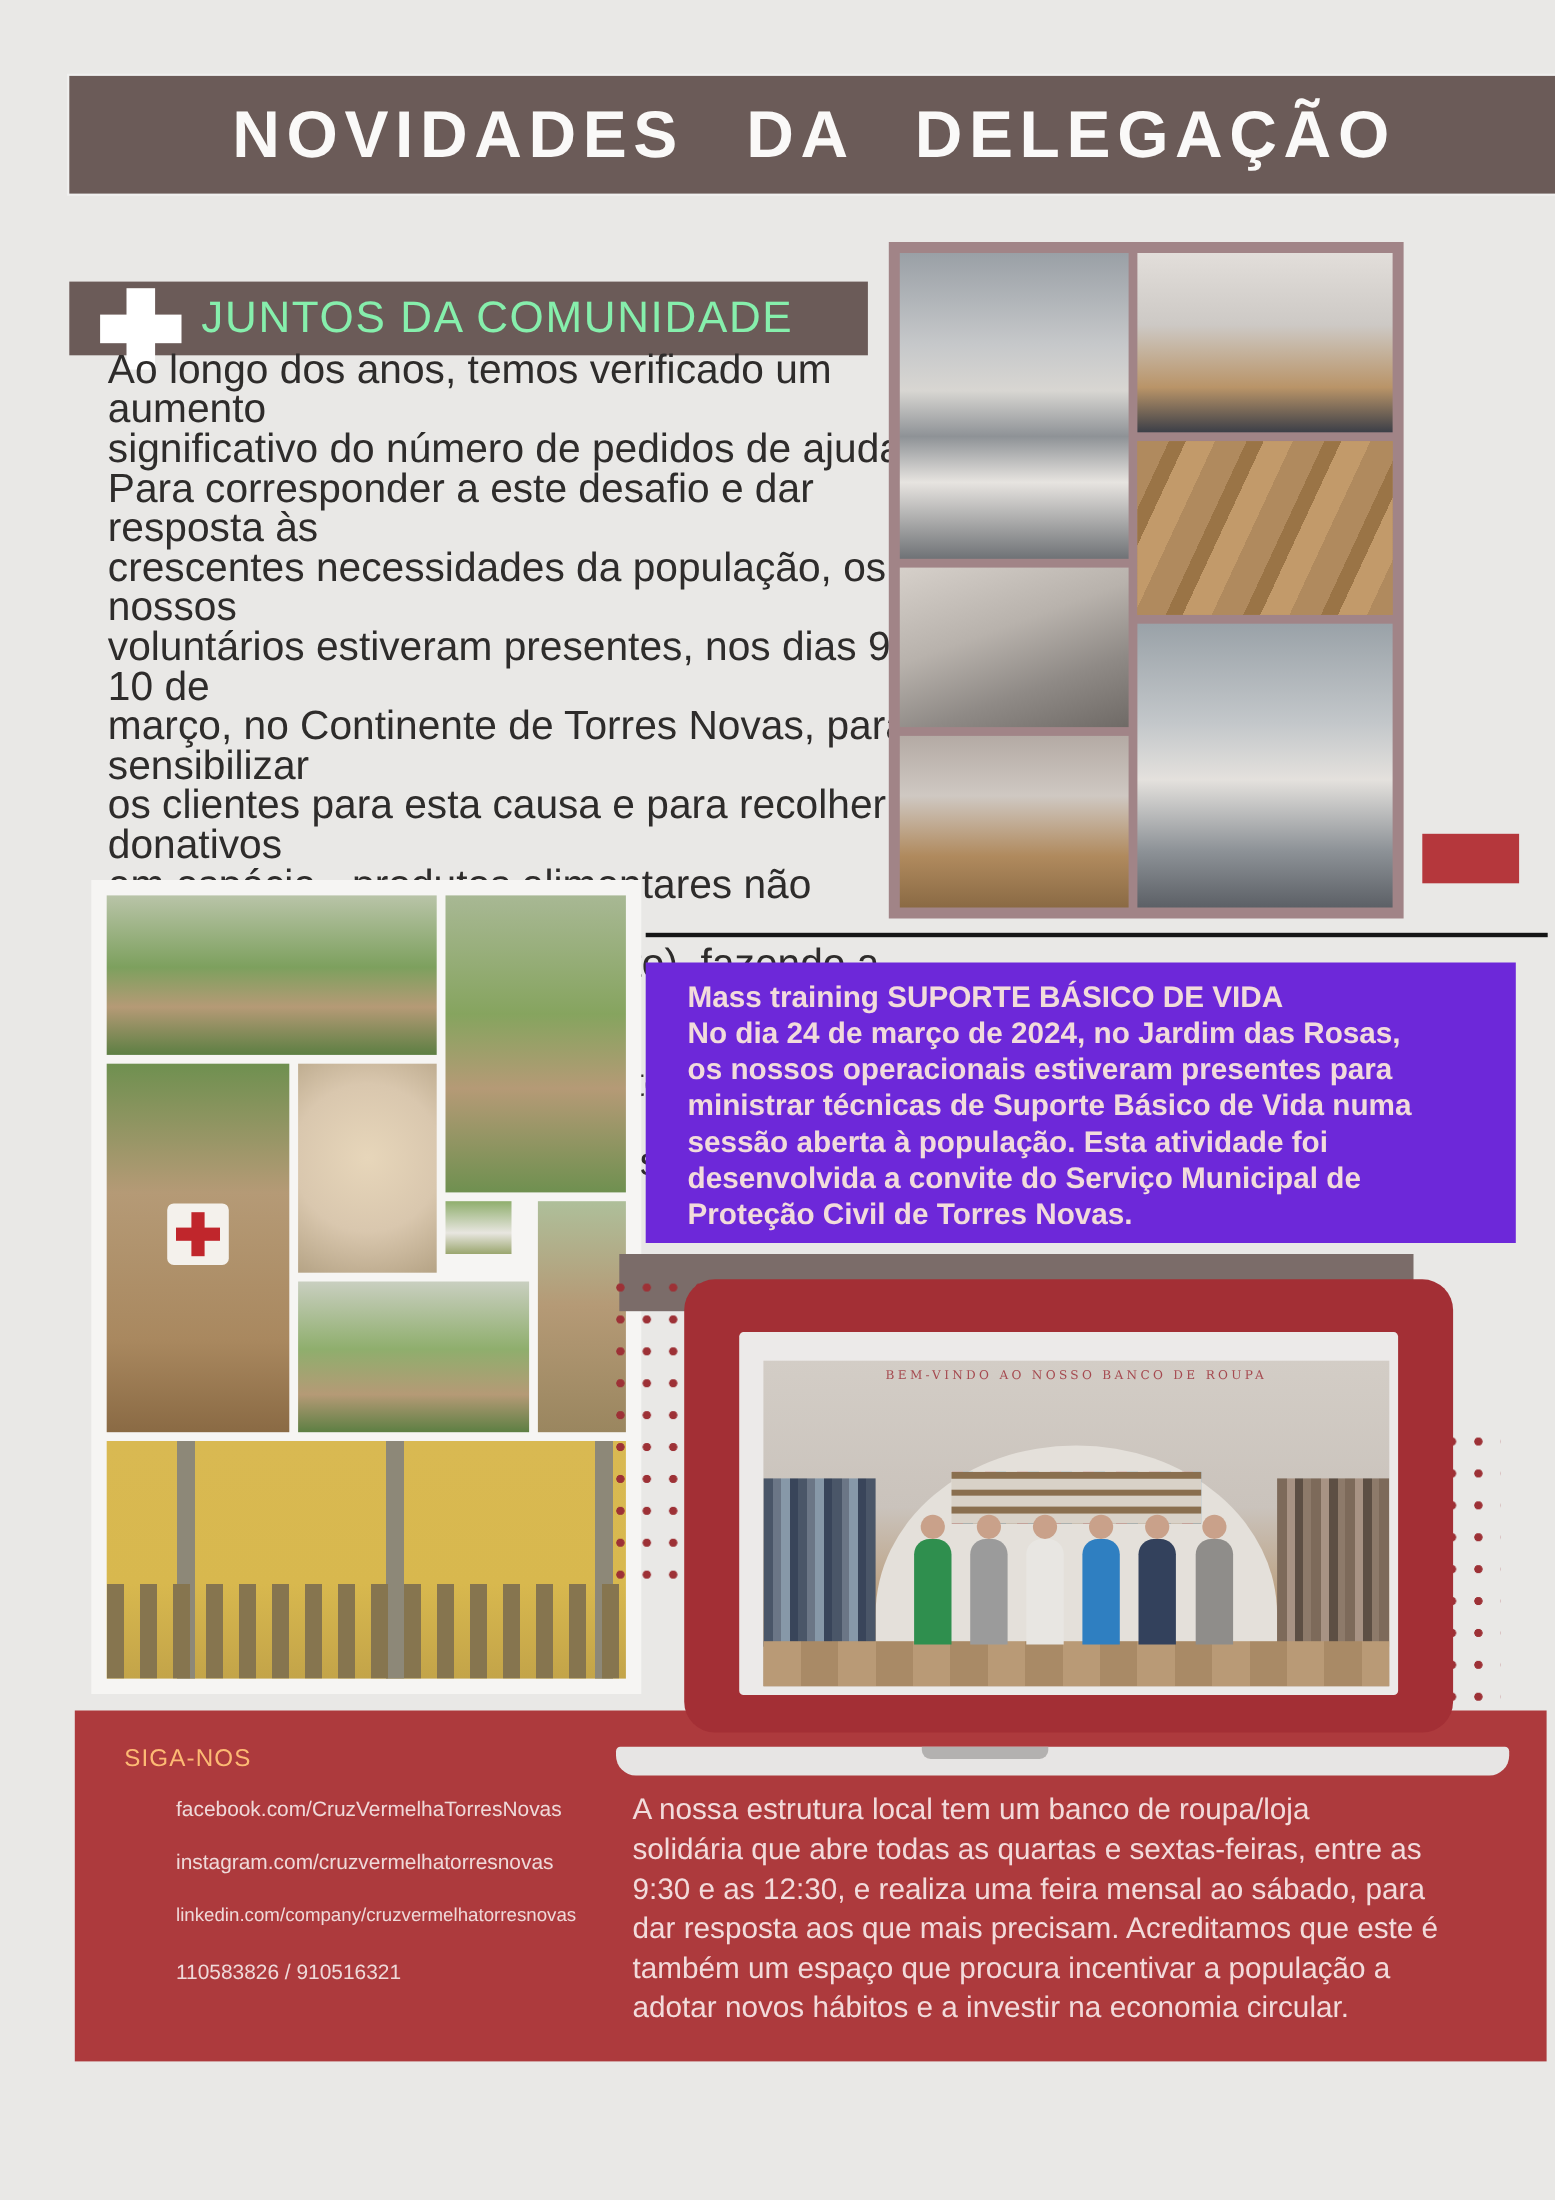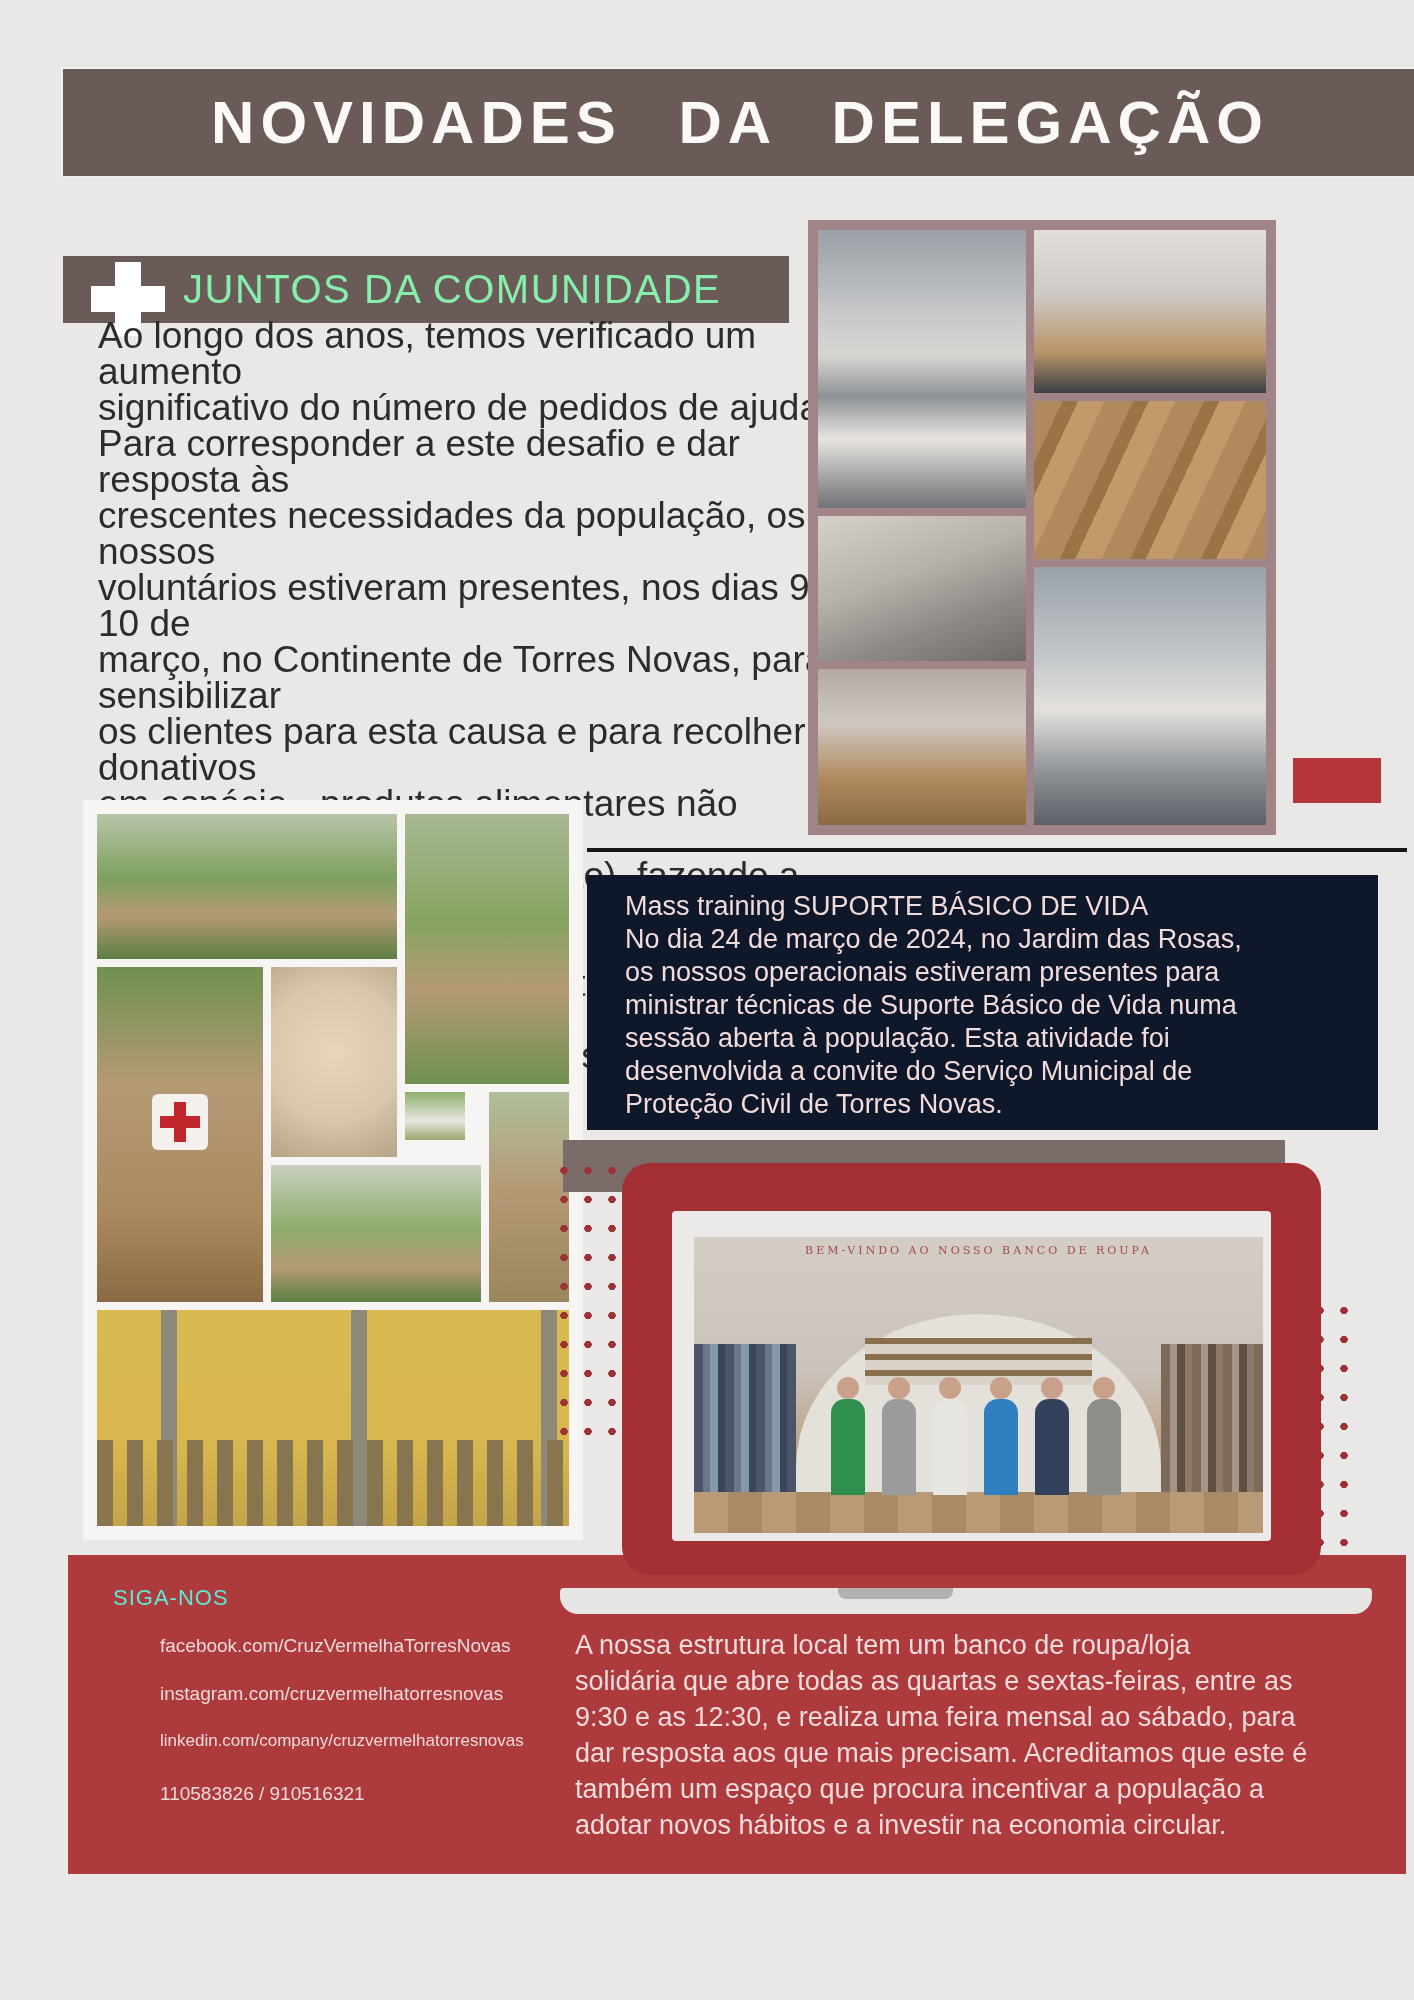--- a/index.html
+++ b/index.html
@@ -89,33 +89,33 @@
   .mini-cross::before{left:22px;top:8px;width:12px;height:40px;}
   .mini-cross::after{left:8px;top:22px;width:40px;height:12px;}
 
   
   .accent-red{left:1293px;top:758px;width:88px;height:45px;background:#b5373c;}
   .divider{left:587px;top:848px;width:820px;height:4px;background:#161616;}
   .gray-bar{left:563px;top:1140px;width:722px;height:52px;background:#7b6c69;z-index:1;}
 
   
   .mass-box{
-    left:587px;top:875px;width:791px;height:255px;background:#0f172a;
-    box-sizing:border-box;padding:15px 30px 0 38px;
+    left:587px;top:875px;width:791px;height:255px;background:#6d28d9;
+    box-sizing:border-box;padding:15px 30px 0 38px;font-weight:bold;
   }
   .mass-box .txt{font-size:27px;line-height:33px;color:#f2dbdb;white-space:pre-line;}
 
   
   .dots{background-image:radial-gradient(circle,#9d3136 3.5px,rgba(0,0,0,0) 4px);background-size:24px 29px;z-index:1;}
   .dots-left{left:552px;top:1156px;width:150px;height:300px;}
   .dots-right{left:1212px;top:1296px;width:152px;height:260px;}
 
   
   .bottom-box{left:68px;top:1555px;width:1338px;height:319px;background:#ad3a3d;z-index:2;}
-  .follow-title{position:absolute;left:45px;top:30px;font-size:22px;letter-spacing:1px;color:#5eead4;}
+  .follow-title{position:absolute;left:45px;top:30px;font-size:22px;letter-spacing:1px;color:#fdba74;}
   .follow-item{position:absolute;left:92px;font-size:19px;color:#efd9d9;white-space:nowrap;}
   .fi-0{top:80px;}
   .fi-1{top:128px;}
   .fi-2{top:176px;font-size:17px;}
   .fi-3{top:228px;}
   .bank-text{
     position:absolute;left:507px;top:72px;width:850px;
     font-size:27px;line-height:36px;color:#f2dbdb;white-space:pre-line;
   }
 

